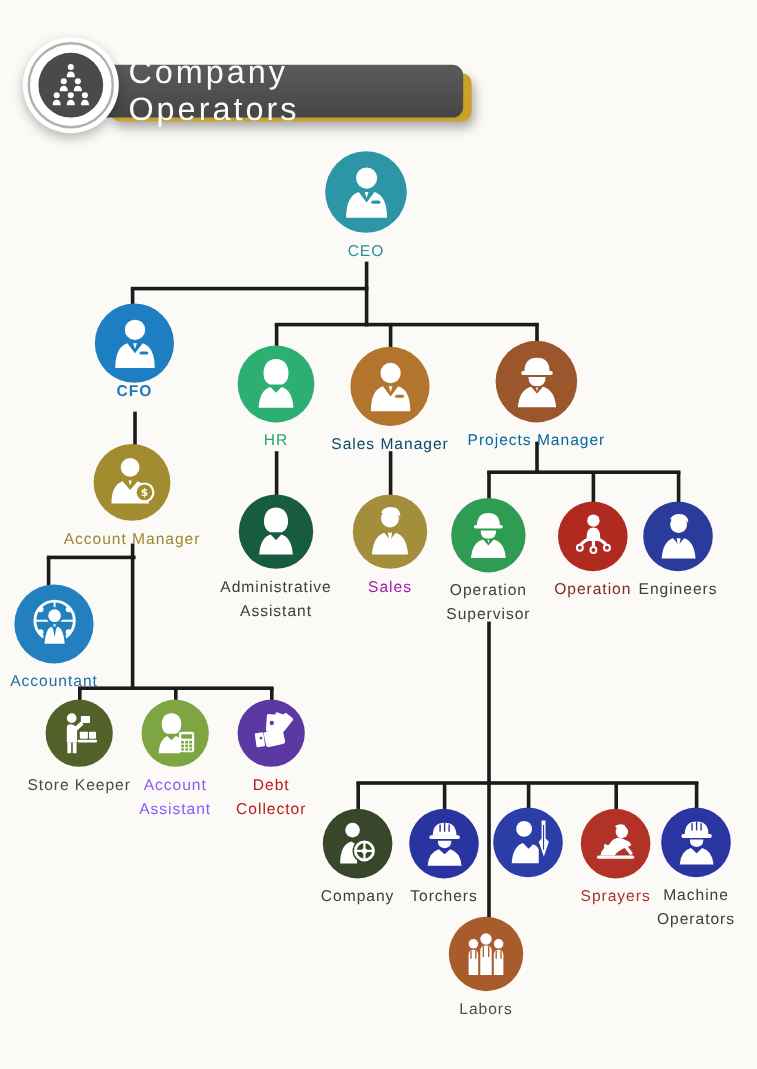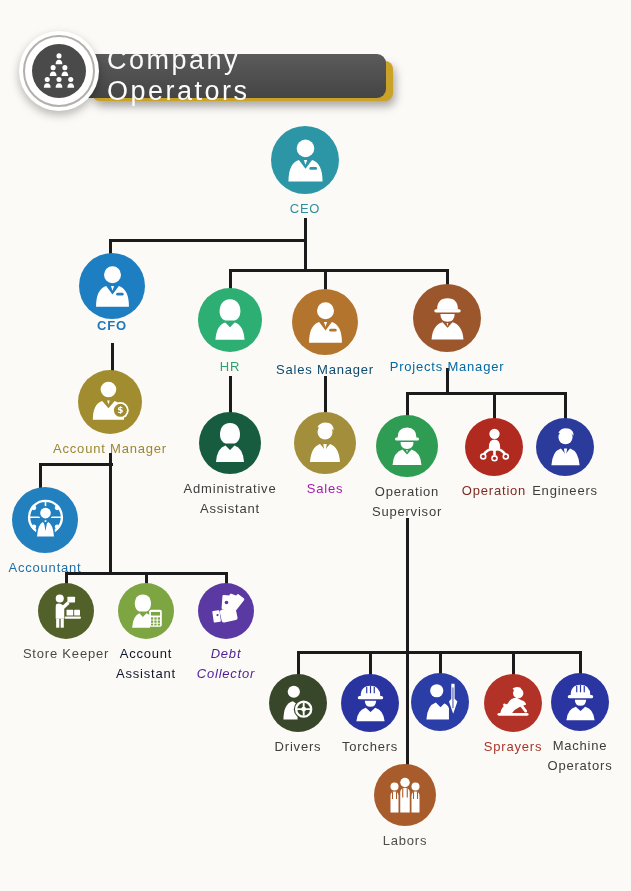--- a/index.html
+++ b/index.html
@@ -334,40 +334,40 @@
       </svg>
     </div>
     <div class="node-label" style="left: -9px; top: 644px; color: rgb(74, 74, 64);">
       <span>Store Keeper</span>
     </div>
     <div class="node-circle" style="left: 118px; top: 583px; width: 56px; height: 56px; background: rgb(125, 165, 66);">
       <svg width="45" height="45" style="color:#7DA542">
         <use href="#i-woman-calculator"></use>
       </svg>
     </div>
-    <div class="node-label" style="left: 71px; top: 644px; color: #0f172a;">
+    <div class="node-label" style="left: 71px; top: 644px; color: #8b5cf6;">
       <span>Account</span>
       <span>Assistant</span>
     </div>
     <div class="node-circle" style="left: 198px; top: 583px; width: 56px; height: 56px; background: rgb(90, 58, 162);">
       <svg width="45" height="45" style="color:#5A3AA2">
         <use href="#i-money"></use>
       </svg>
     </div>
-    <div class="node-label" style="left: 151px; top: 644px; color: #4c1d95; font-style: italic;">
+    <div class="node-label" style="left: 151px; top: 644px; color: #b91c1c;">
       <span>Debt</span>
       <span>Collector</span>
     </div>
     <div class="node-circle" style="left: 269px; top: 674px; width: 58px; height: 58px; background: rgb(56, 70, 42);">
       <svg width="47" height="47" style="color:#38462A">
         <use href="#i-driver"></use>
       </svg>
     </div>
     <div class="node-label" style="left: 223px; top: 737px; color: rgb(61, 61, 61);">
-      <span>Drivers</span>
+      <span>Company</span>
     </div>
     <div class="node-circle" style="left: 341px; top: 674px; width: 58px; height: 58px; background: rgb(42, 52, 160);">
       <svg width="47" height="47" style="color:#2A34A0">
         <use href="#i-welder"></use>
       </svg>
     </div>
     <div class="node-label" style="left: 295px; top: 737px; color: rgb(61, 61, 61);">
       <span>Torchers</span>
     </div>
     <div class="node-circle" style="left: 411px; top: 673px; width: 58px; height: 58px; background: rgb(43, 61, 166);">

